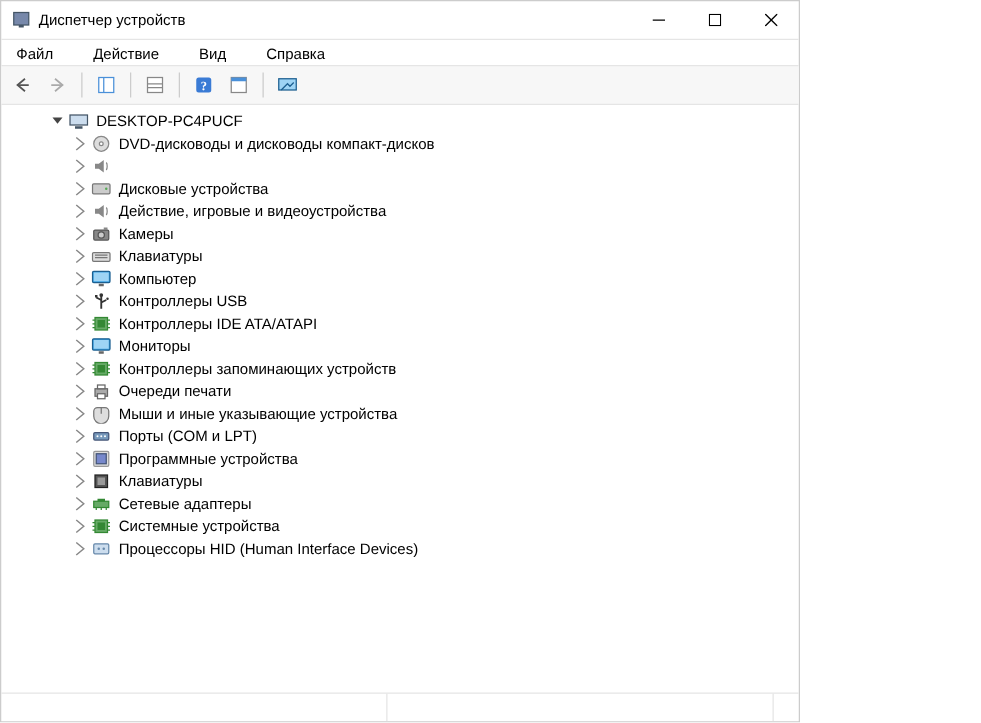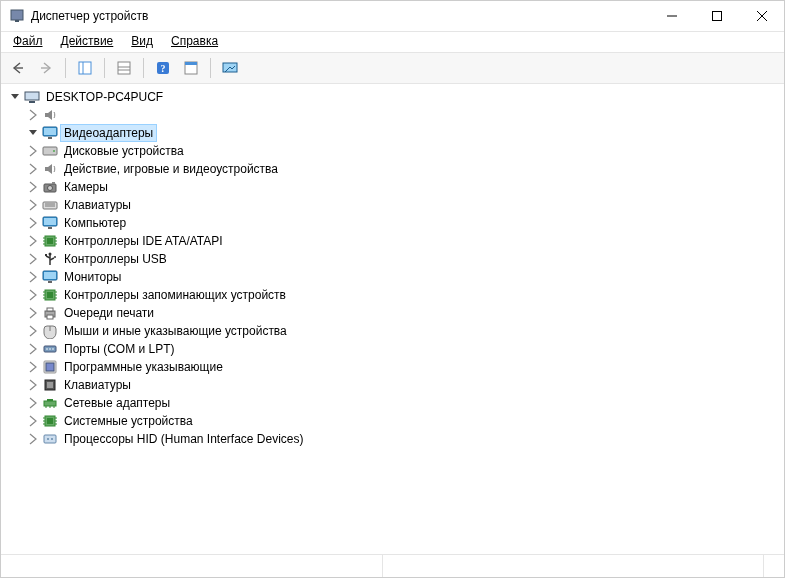--- a/index.html
+++ b/index.html
@@ -1,31 +1,31 @@
 <!DOCTYPE html>
 <html><head>
 <meta charset="utf-8">
 <style>
 html,body{margin:0;padding:0;font-family:"Segoe UI",Tahoma,sans-serif;font-size:12px;background:#fff;color:#000;}
-.window{width:785px;height:578px;border:1px solid #ccc;box-sizing:border-box;display:flex;flex-direction:column;overflow:hidden;}
+.window{width:640px;height:578px;border:1px solid #ccc;box-sizing:border-box;display:flex;flex-direction:column;overflow:hidden;}
 
 .titlebar{height:30px;display:flex;align-items:center;padding:0 0 0 8px;border-bottom:1px solid #e5e5e5;}
 .titlebar .app-icon{width:16px;height:16px;margin-right:6px;flex:0 0 auto;}
 .titlebar .title{flex:0 0 auto;font-size:12px;}
 .titlebar .spacer{flex:1 1 auto;}
 .titlebar .winbtn{width:45px;height:30px;display:flex;align-items:center;justify-content:center;cursor:default;}
 
-.menubar{height:20px;display:flex;align-items:flex-start;padding:0 4px;gap:2px;text-decoration:underline;}
+.menubar{height:20px;display:flex;align-items:flex-end;padding:0 4px;gap:16px;}
 .menubar .menu{padding:2px 8px;cursor:default;}
 
 .toolbar{height:30px;border-top:1px solid #e5e5e5;border-bottom:1px solid #e5e5e5;background:#f7f7f7;display:flex;align-items:center;padding:0 4px;gap:2px;}
 .toolbar .tbtn{width:24px;height:24px;display:flex;align-items:center;justify-content:center;border:1px solid transparent;cursor:default;}
 .toolbar .tsep{width:1px;height:20px;background:#ccc;margin:0 4px;}
 
-.tree-container{flex:1 1 auto;overflow:auto;padding:4px 0 4px 8px;}
+.tree-container{flex:1 1 auto;overflow:auto;padding:4px 0 4px 8px;margin-left:31px;}
 .tree ul{list-style:none;margin:0;padding:0 0 0 18px;}
 .tree > ul{padding-left:0;}
 .tree li{white-space:nowrap;}
 .tree .row{display:flex;align-items:center;height:18px;gap:3px;cursor:default;}
 .tree .arrow{width:12px;height:12px;display:flex;align-items:center;justify-content:center;flex:0 0 12px;color:#666;}
 .tree .arrow.blank{visibility:hidden;}
 .tree .node-icon{width:16px;height:16px;flex:0 0 16px;display:flex;align-items:center;justify-content:center;}
 .tree .label{padding:1px 3px;}
 .tree .row.selected .label{background:#cce8ff;outline:1px solid #99d1ff;}
 
@@ -263,172 +263,174 @@
             <ul>
               <li>
                 <div class="row">
                   <span class="arrow">
                     <svg width="12" height="12">
                       <use href="#arrow-right"></use>
                     </svg>
                   </span>
                   <span class="node-icon">
                     <svg width="16" height="16">
+                      <use href="#ic-disc"></use>
+                    </svg>
+                  </span>
+                  <span class="label">DVD-дисководы и дисководы компакт-дисков</span>
+                </div>
+              </li>
+              <li>
+                <div class="row">
+                  <span class="arrow">
+                    <svg width="12" height="12">
+                      <use href="#arrow-right"></use>
+                    </svg>
+                  </span>
+                  <span class="node-icon">
+                    <svg width="16" height="16">
                       <use href="#ic-speaker"></use>
                     </svg>
                   </span>
                 </div>
               </li>
               <li>
-                <div class="row selected">
-                  <span class="arrow">
-                    <svg width="12" height="12">
-                      <use href="#arrow-down"></use>
+              </li>
+              <li>
+                <div class="row">
+                  <span class="arrow">
+                    <svg width="12" height="12">
+                      <use href="#arrow-right"></use>
+                    </svg>
+                  </span>
+                  <span class="node-icon">
+                    <svg width="16" height="16">
+                      <use href="#ic-drive"></use>
+                    </svg>
+                  </span>
+                  <span class="label">Дисковые устройства</span>
+                </div>
+              </li>
+              <li>
+                <div class="row">
+                  <span class="arrow">
+                    <svg width="12" height="12">
+                      <use href="#arrow-right"></use>
+                    </svg>
+                  </span>
+                  <span class="node-icon">
+                    <svg width="16" height="16">
+                      <use href="#ic-speaker"></use>
+                    </svg>
+                  </span>
+                  <span class="label">Действие, игровые и видеоустройства</span>
+                </div>
+              </li>
+              <li>
+                <div class="row">
+                  <span class="arrow">
+                    <svg width="12" height="12">
+                      <use href="#arrow-right"></use>
+                    </svg>
+                  </span>
+                  <span class="node-icon">
+                    <svg width="16" height="16">
+                      <use href="#ic-camera"></use>
+                    </svg>
+                  </span>
+                  <span class="label">Камеры</span>
+                </div>
+              </li>
+              <li>
+                <div class="row">
+                  <span class="arrow">
+                    <svg width="12" height="12">
+                      <use href="#arrow-right"></use>
+                    </svg>
+                  </span>
+                  <span class="node-icon">
+                    <svg width="16" height="16">
+                      <use href="#ic-keyboard"></use>
+                    </svg>
+                  </span>
+                  <span class="label">Клавиатуры</span>
+                </div>
+              </li>
+              <li>
+                <div class="row">
+                  <span class="arrow">
+                    <svg width="12" height="12">
+                      <use href="#arrow-right"></use>
                     </svg>
                   </span>
                   <span class="node-icon">
                     <svg width="16" height="16">
                       <use href="#ic-monitor"></use>
                     </svg>
                   </span>
-                  <span class="label">Видеоадаптеры</span>
-                </div>
-              </li>
-              <li>
-                <div class="row">
-                  <span class="arrow">
-                    <svg width="12" height="12">
-                      <use href="#arrow-right"></use>
-                    </svg>
-                  </span>
-                  <span class="node-icon">
-                    <svg width="16" height="16">
-                      <use href="#ic-drive"></use>
-                    </svg>
-                  </span>
-                  <span class="label">Дисковые устройства</span>
-                </div>
-              </li>
-              <li>
-                <div class="row">
-                  <span class="arrow">
-                    <svg width="12" height="12">
-                      <use href="#arrow-right"></use>
-                    </svg>
-                  </span>
-                  <span class="node-icon">
-                    <svg width="16" height="16">
-                      <use href="#ic-speaker"></use>
-                    </svg>
-                  </span>
-                  <span class="label">Действие, игровые и видеоустройства</span>
-                </div>
-              </li>
-              <li>
-                <div class="row">
-                  <span class="arrow">
-                    <svg width="12" height="12">
-                      <use href="#arrow-right"></use>
-                    </svg>
-                  </span>
-                  <span class="node-icon">
-                    <svg width="16" height="16">
-                      <use href="#ic-camera"></use>
-                    </svg>
-                  </span>
-                  <span class="label">Камеры</span>
-                </div>
-              </li>
-              <li>
-                <div class="row">
-                  <span class="arrow">
-                    <svg width="12" height="12">
-                      <use href="#arrow-right"></use>
-                    </svg>
-                  </span>
-                  <span class="node-icon">
-                    <svg width="16" height="16">
-                      <use href="#ic-keyboard"></use>
-                    </svg>
-                  </span>
-                  <span class="label">Клавиатуры</span>
+                  <span class="label">Компьютер</span>
+                </div>
+              </li>
+              <li>
+                <div class="row">
+                  <span class="arrow">
+                    <svg width="12" height="12">
+                      <use href="#arrow-right"></use>
+                    </svg>
+                  </span>
+                  <span class="node-icon">
+                    <svg width="16" height="16">
+                      <use href="#ic-usb"></use>
+                    </svg>
+                  </span>
+                  <span class="label">Контроллеры USB</span>
+                </div>
+              </li>
+              <li>
+                <div class="row">
+                  <span class="arrow">
+                    <svg width="12" height="12">
+                      <use href="#arrow-right"></use>
+                    </svg>
+                  </span>
+                  <span class="node-icon">
+                    <svg width="16" height="16">
+                      <use href="#ic-chip"></use>
+                    </svg>
+                  </span>
+                  <span class="label">Контроллеры IDE ATA/ATAPI</span>
                 </div>
               </li>
               <li>
                 <div class="row">
                   <span class="arrow">
                     <svg width="12" height="12">
                       <use href="#arrow-right"></use>
                     </svg>
                   </span>
                   <span class="node-icon">
                     <svg width="16" height="16">
                       <use href="#ic-monitor"></use>
                     </svg>
                   </span>
-                  <span class="label">Компьютер</span>
+                  <span class="label">Мониторы</span>
                 </div>
               </li>
               <li>
                 <div class="row">
                   <span class="arrow">
                     <svg width="12" height="12">
                       <use href="#arrow-right"></use>
                     </svg>
                   </span>
                   <span class="node-icon">
                     <svg width="16" height="16">
                       <use href="#ic-chip"></use>
                     </svg>
                   </span>
-                  <span class="label">Контроллеры IDE ATA/ATAPI</span>
-                </div>
-              </li>
-              <li>
-                <div class="row">
-                  <span class="arrow">
-                    <svg width="12" height="12">
-                      <use href="#arrow-right"></use>
-                    </svg>
-                  </span>
-                  <span class="node-icon">
-                    <svg width="16" height="16">
-                      <use href="#ic-usb"></use>
-                    </svg>
-                  </span>
-                  <span class="label">Контроллеры USB</span>
-                </div>
-              </li>
-              <li>
-                <div class="row">
-                  <span class="arrow">
-                    <svg width="12" height="12">
-                      <use href="#arrow-right"></use>
-                    </svg>
-                  </span>
-                  <span class="node-icon">
-                    <svg width="16" height="16">
-                      <use href="#ic-monitor"></use>
-                    </svg>
-                  </span>
-                  <span class="label">Мониторы</span>
-                </div>
-              </li>
-              <li>
-                <div class="row">
-                  <span class="arrow">
-                    <svg width="12" height="12">
-                      <use href="#arrow-right"></use>
-                    </svg>
-                  </span>
-                  <span class="node-icon">
-                    <svg width="16" height="16">
-                      <use href="#ic-chip"></use>
-                    </svg>
-                  </span>
                   <span class="label">Контроллеры запоминающих устройств</span>
                 </div>
               </li>
               <li>
                 <div class="row">
                   <span class="arrow">
                     <svg width="12" height="12">
                       <use href="#arrow-right"></use>
                     </svg>
                   </span>
@@ -475,21 +477,21 @@
                   <span class="arrow">
                     <svg width="12" height="12">
                       <use href="#arrow-right"></use>
                     </svg>
                   </span>
                   <span class="node-icon">
                     <svg width="16" height="16">
                       <use href="#ic-software"></use>
                     </svg>
                   </span>
-                  <span class="label">Программные указывающие</span>
+                  <span class="label">Программные устройства</span>
                 </div>
               </li>
               <li>
                 <div class="row">
                   <span class="arrow">
                     <svg width="12" height="12">
                       <use href="#arrow-right"></use>
                     </svg>
                   </span>
                   <span class="node-icon">

